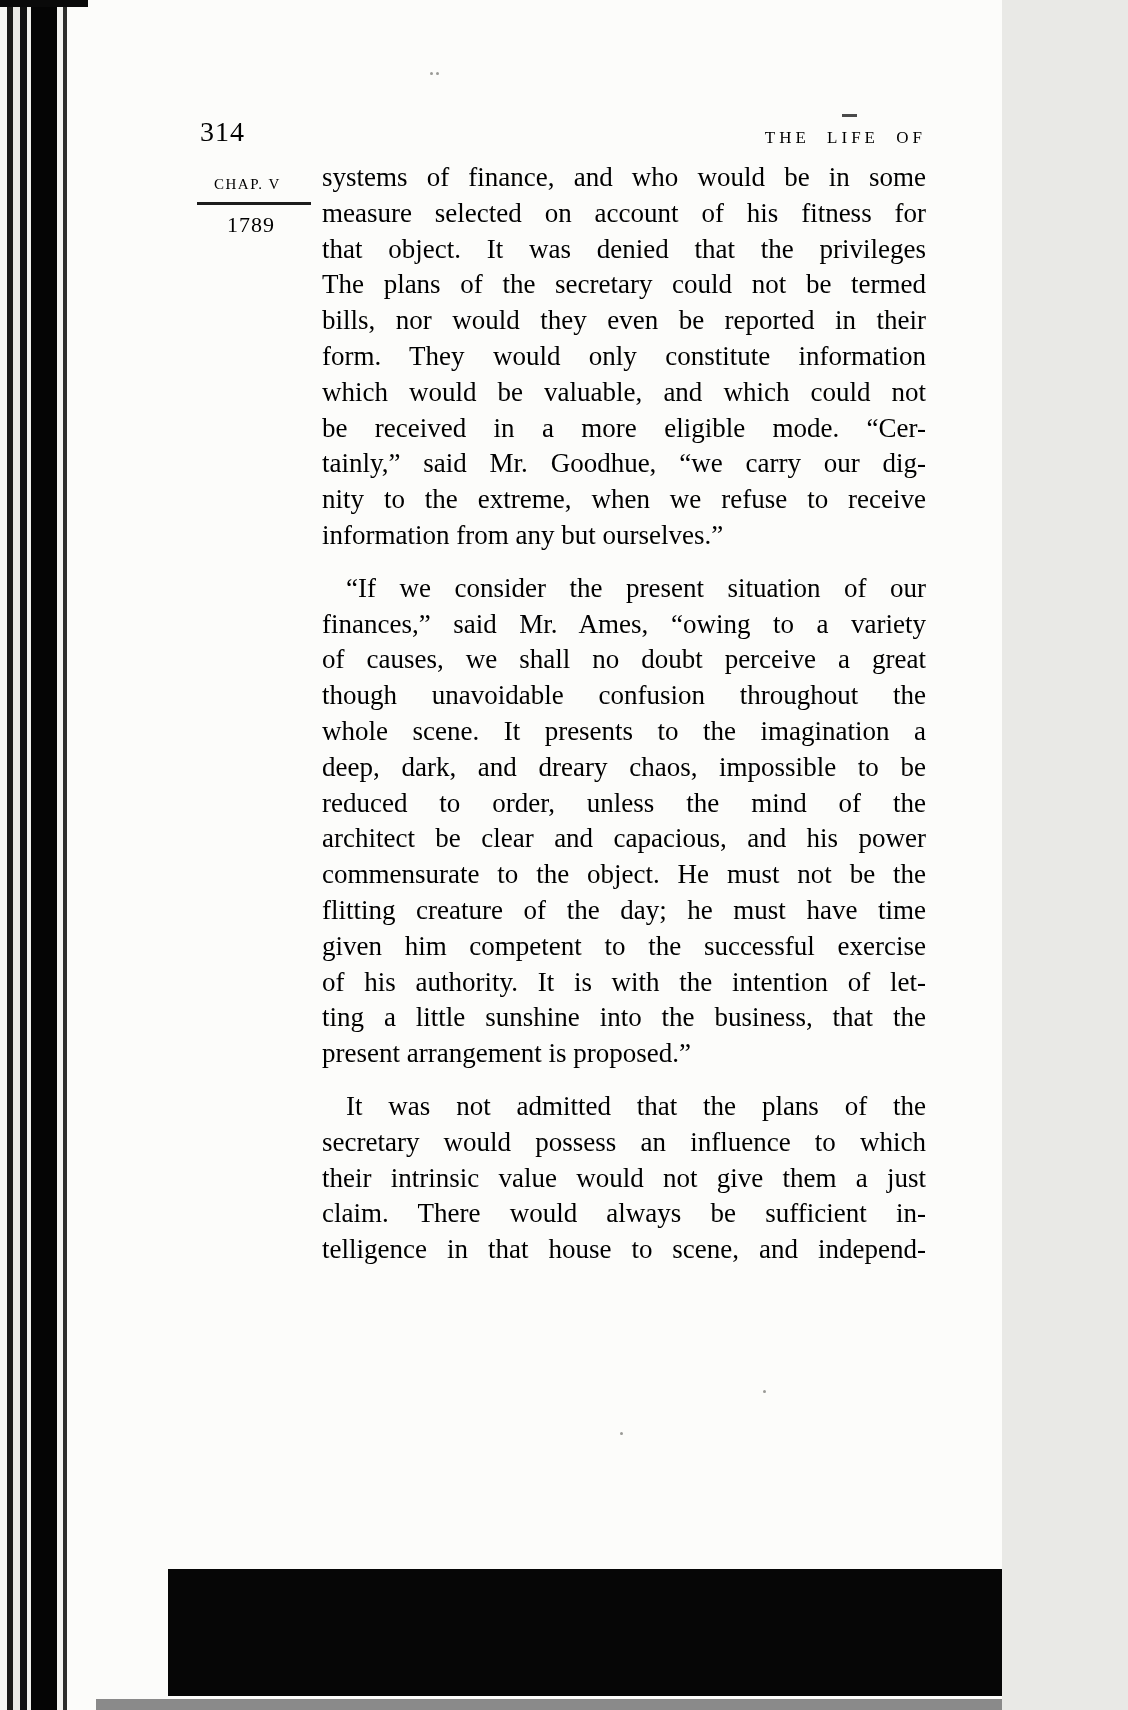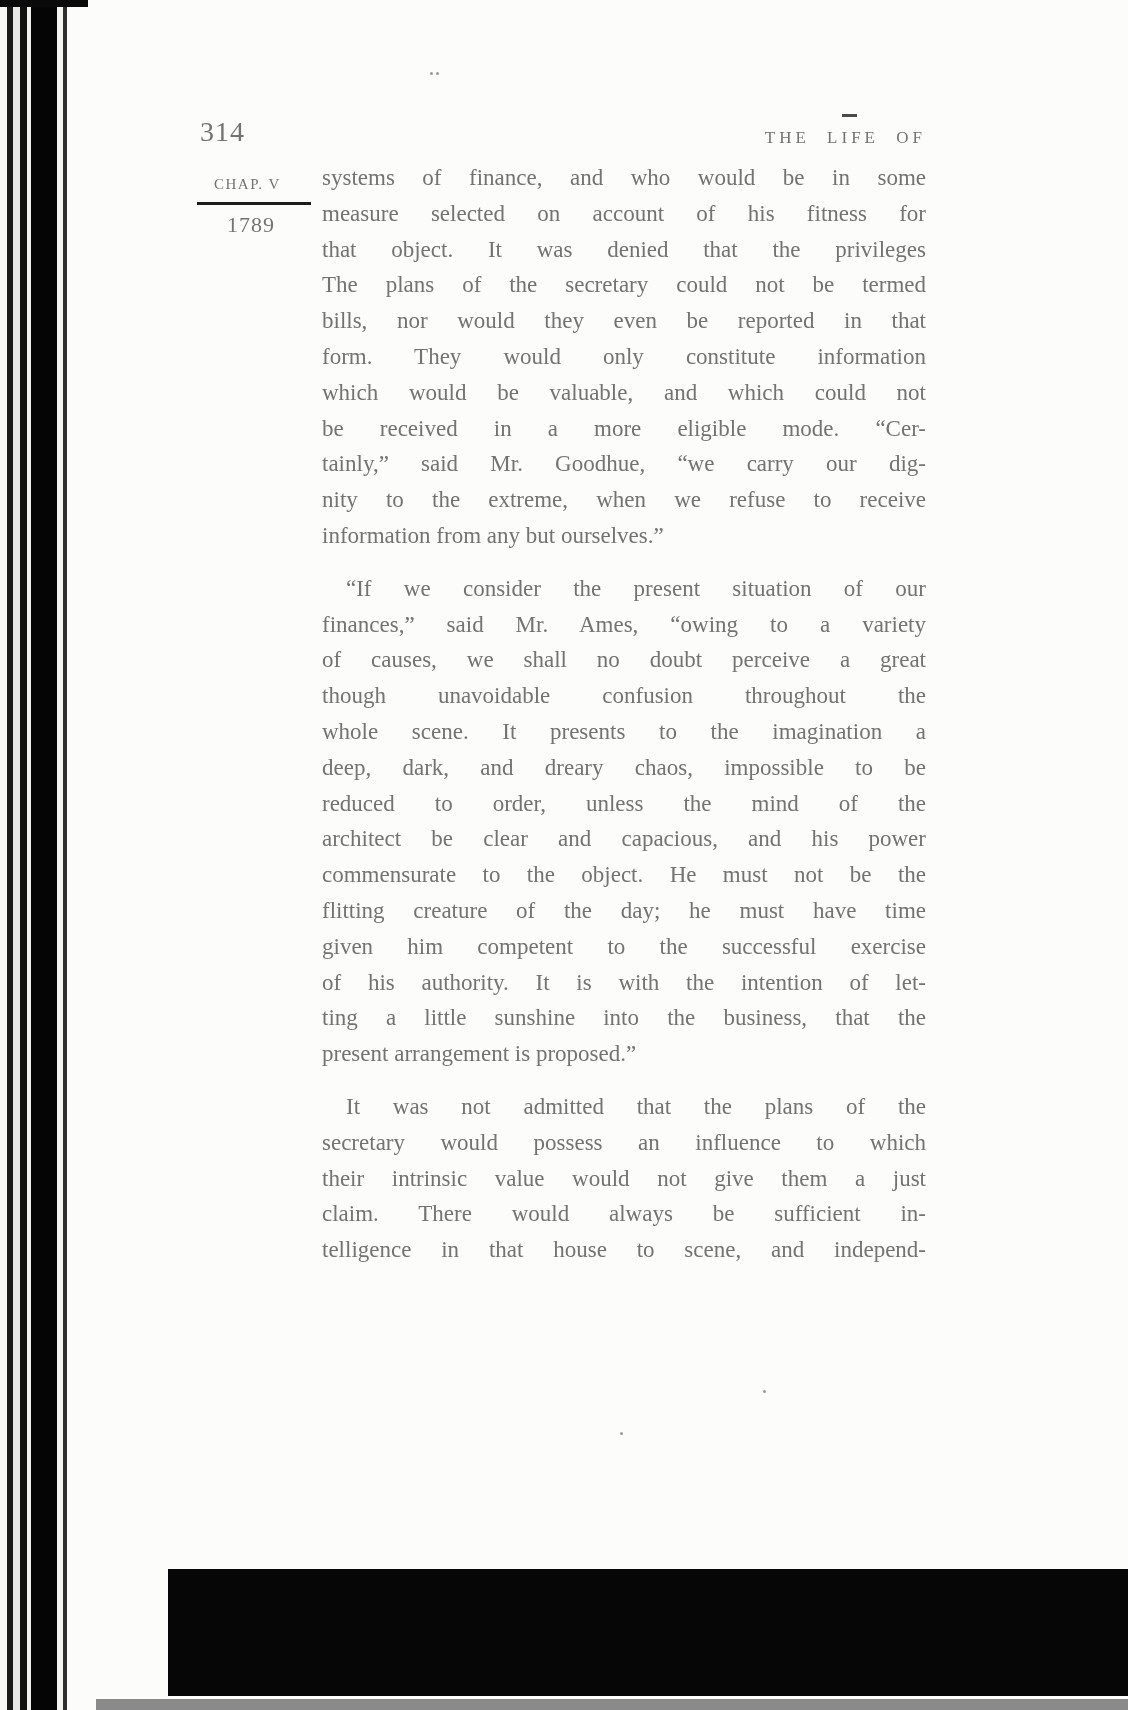--- a/index.html
+++ b/index.html
@@ -2,26 +2,26 @@
 <html><head>
 <meta charset="utf-8">
 <style>
   html, body {
     margin: 0;
     padding: 0;
     background: #e9e9e6;
   }
   #page {
     position: relative;
-    width: 1128px;
+    width: 1002px;
     height: 1710px;
     background: #fcfcfa;
     overflow: hidden;
     font-family: "Liberation Serif", "DejaVu Serif", serif;
-    color: #737373;
+    color: #000000;
   }
 
   
   .gutter-stripes {
     position: absolute;
     left: 0; top: 0;
     width: 78px; height: 1710px;
     background: linear-gradient(90deg,
       #f6f6f3 0px,  #f6f6f3 7px,
       #1a1a18 7px,  #1a1a18 13px,
@@ -96,21 +96,21 @@
     font-size: 22px;
     letter-spacing: 1px;
     text-align: right;
   }
 
   
   .body-text {
     position: absolute;
     left: 322px; top: 160px;
     width: 604px;
-    font-size: 23px;
+    font-size: 27px;
   }
   .paragraph { margin: 0; }
   .line {
     height: 35.8px;
     line-height: 35.8px;
     text-align: justify;
     text-align-last: justify;
     white-space: normal;
   }
   .line.last {
@@ -145,21 +145,21 @@
   <div class="margin-rule"></div>
 
   <div class="margin-year">1789</div>
 
   <div class="body-text">
       <div class="paragraph">
         <div class="line">systems of finance, and who would be in some</div>
         <div class="line">measure selected on account of his fitness for</div>
         <div class="line">that object. It was denied that the privileges</div>
         <div class="line">The plans of the secretary could not be termed</div>
-        <div class="line">bills, nor would they even be reported in that</div>
+        <div class="line">bills, nor would they even be reported in their</div>
         <div class="line">form. They would only constitute information</div>
         <div class="line">which would be valuable, and which could not</div>
         <div class="line">be received in a more eligible mode. “Cer-</div>
         <div class="line">tainly,” said Mr. Goodhue, “we carry our dig-</div>
         <div class="line">nity to the extreme, when we refuse to receive</div>
         <div class="line last">information from any but ourselves.”</div>
       </div>
       <div class="paragraph">
         <div class="line indent">“If we consider the present situation of our</div>
         <div class="line">finances,” said Mr. Ames, “owing to a variety</div>

